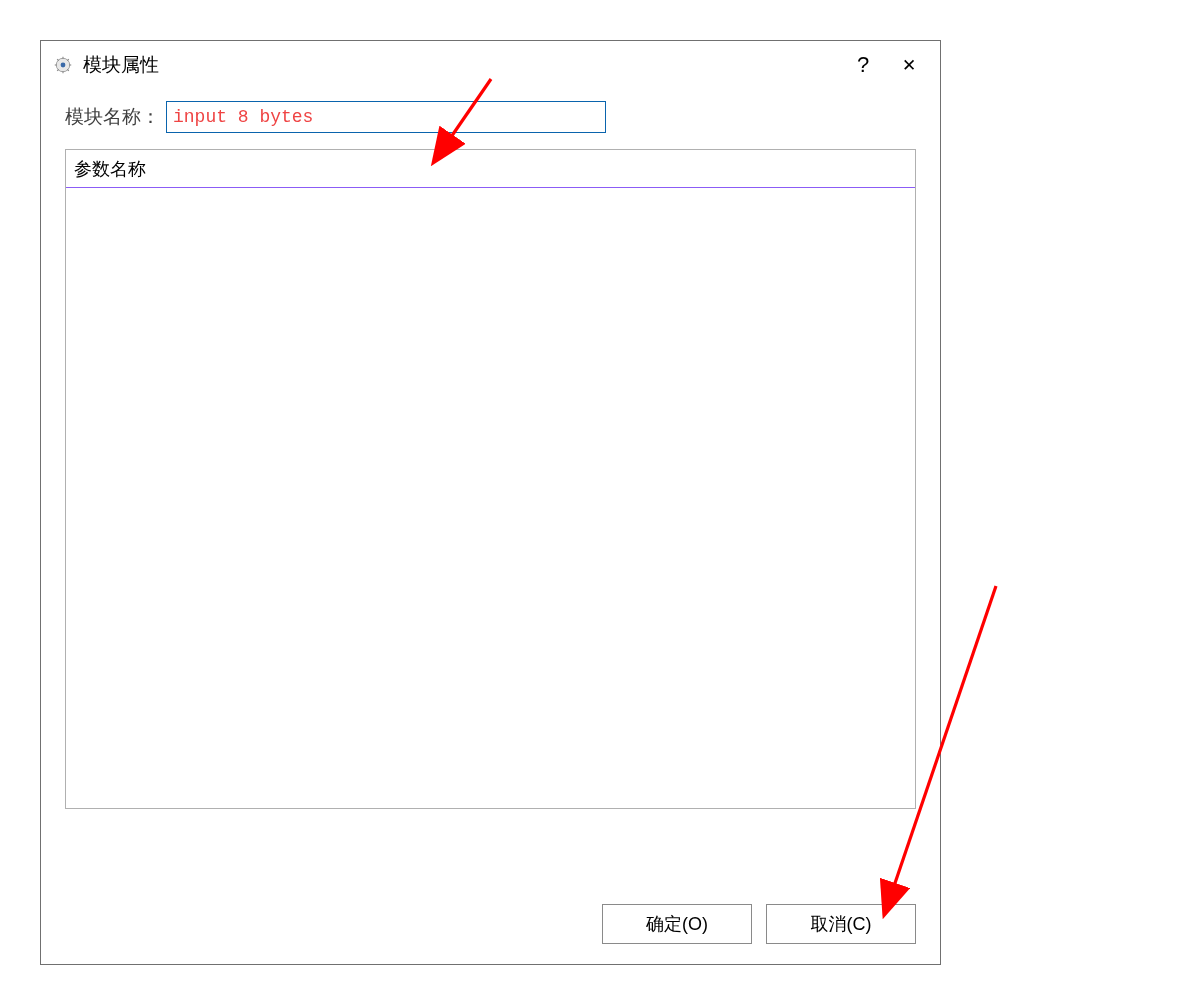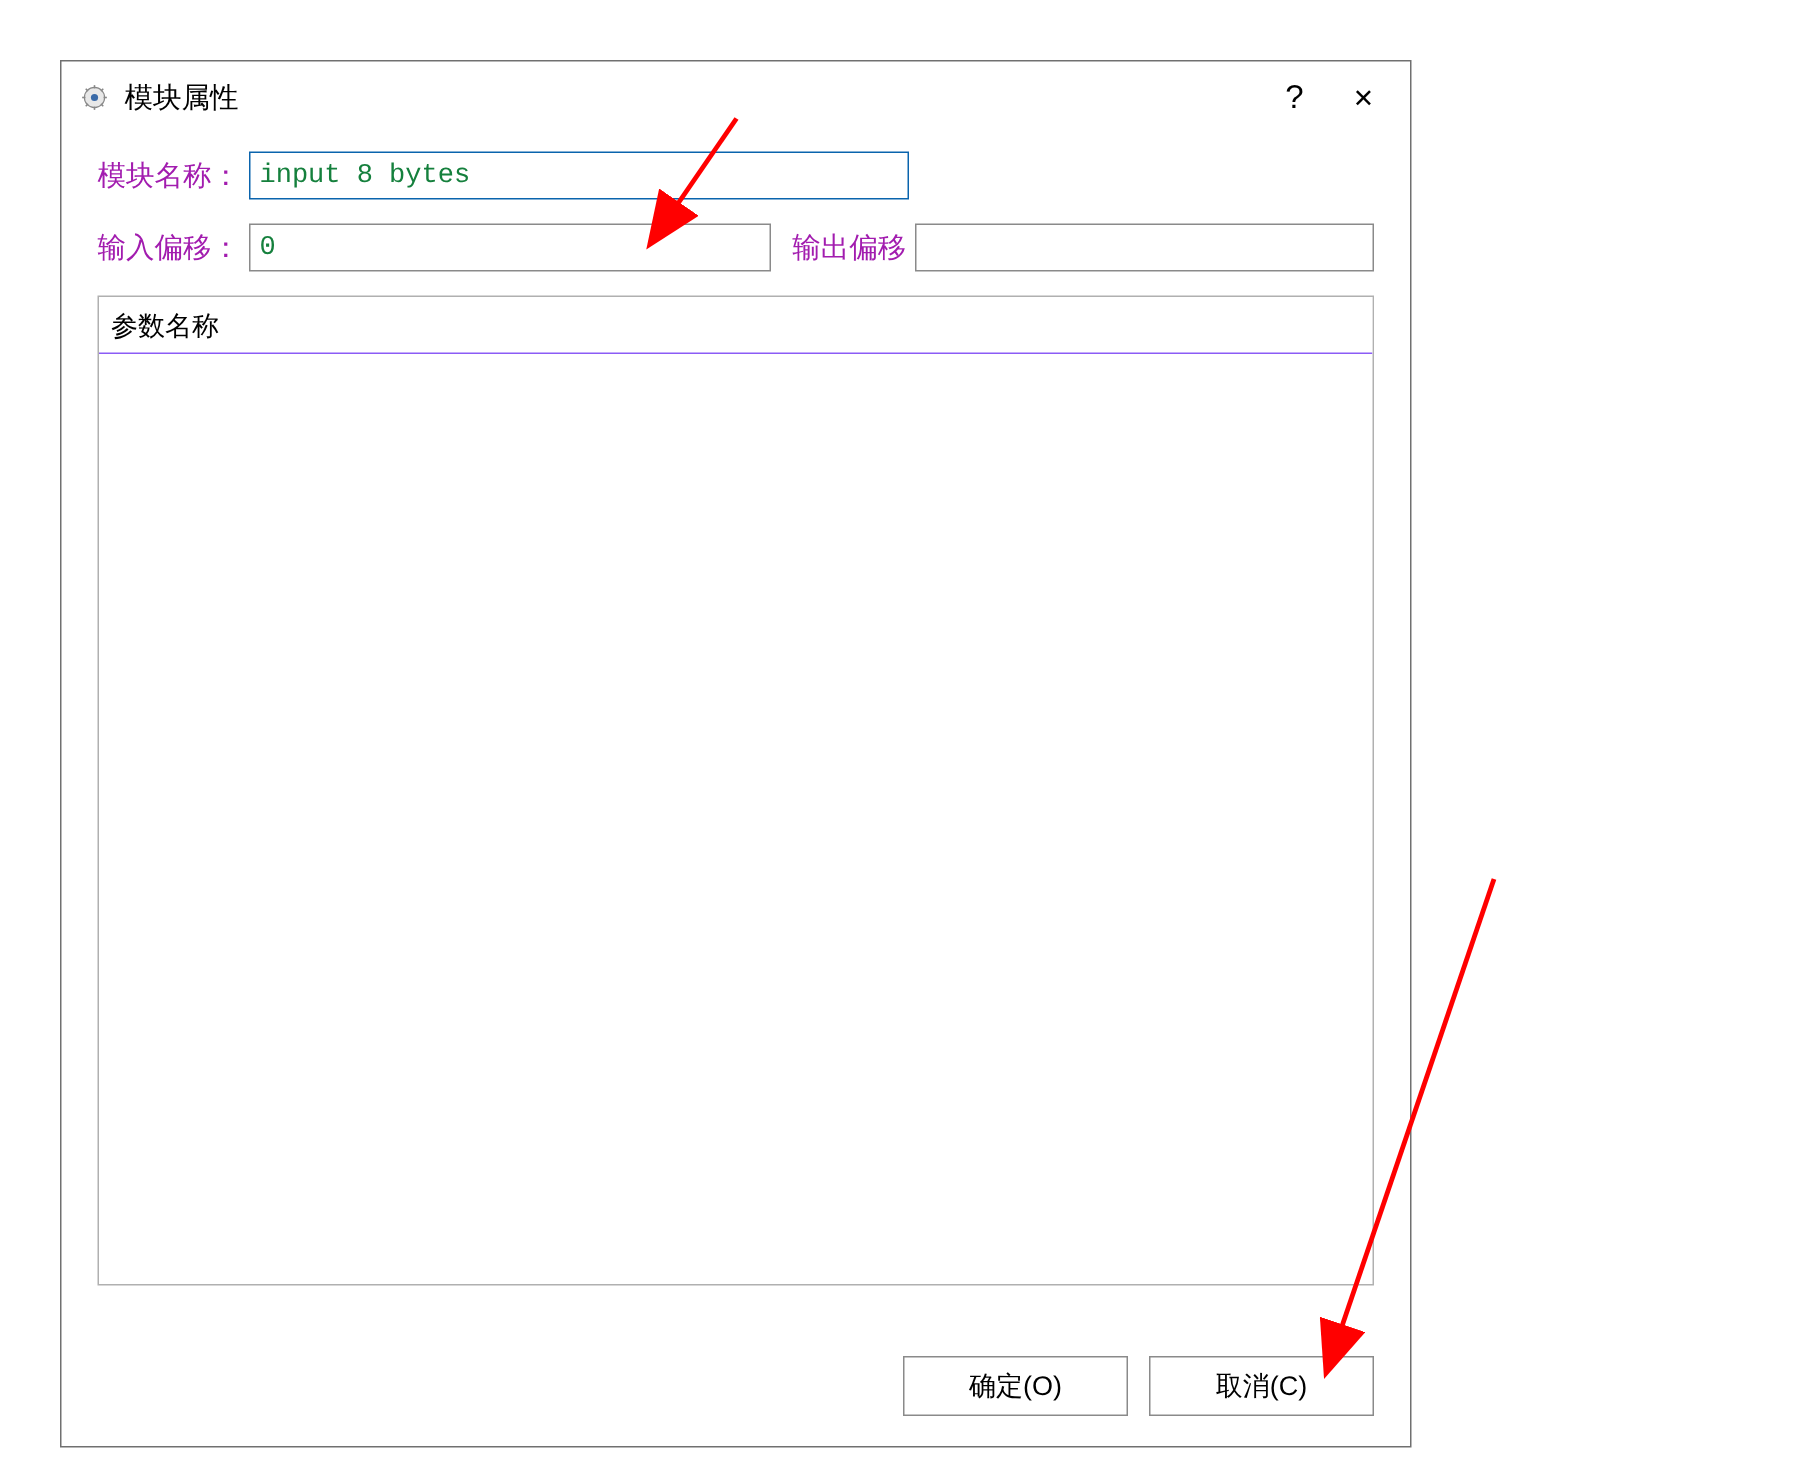--- a/index.html
+++ b/index.html
@@ -56,32 +56,32 @@
     .form-area {
       padding: 12px 24px 0 24px;
     }
     .form-row {
       display: flex;
       align-items: center;
       margin-bottom: 16px;
     }
     .form-row .label {
       font-size: 19px;
-      color: #a21caf;
+      color: #404040;
       margin-right: 6px;
       white-space: nowrap;
     }
     .text-input {
       height: 32px;
       border: 1px solid #8a8a8a;
       background: #fff;
       font-size: 18px;
       font-family: "Courier New", monospace;
       padding: 0 6px;
-      color: #15803d;
+      color: #ef4444;
     }
     .text-input.focused {
       border: 1px solid #0a64ad;
     }
     #module-name-input { width: 440px; }
     #input-offset-input { width: 440px; margin-right: 14px; }
     #output-offset-input { width: 386px; }
 
     .table-area {
       margin: 0 24px;
@@ -162,26 +162,20 @@
     <span class="spacer"></span>
     <span class="win-btn help-btn">?</span>
     <span class="win-btn close-btn">✕</span>
   </div>
 
   <div class="form-area">
     <div class="form-row">
       <span class="label">模块名称：</span>
       <input type="text" id="module-name-input" class="text-input focused" value="input 8 bytes" style="">
     </div>
-    <div class="form-row">
-      <span class="label">输入偏移：</span>
-      <input type="text" id="input-offset-input" class="text-input" value="0" style="">
-      <span class="label">输出偏移</span>
-      <input type="text" id="output-offset-input" class="text-input" value="" style="">
-    </div>
   </div>
 
   <div class="table-area">
     <div class="table-header">
       <div class="col col1">参数名称</div>
     </div>
     <div></div>
   </div>
 
   <div class="button-row">

